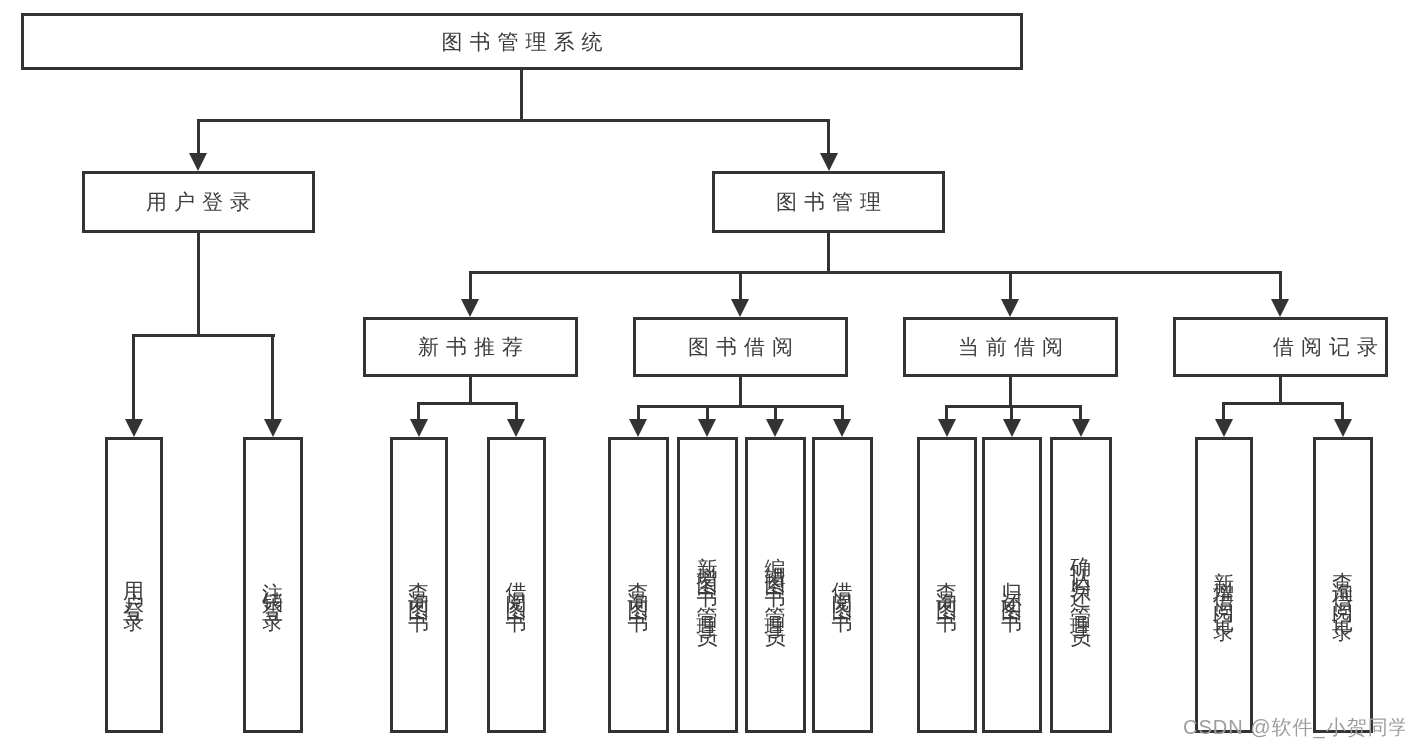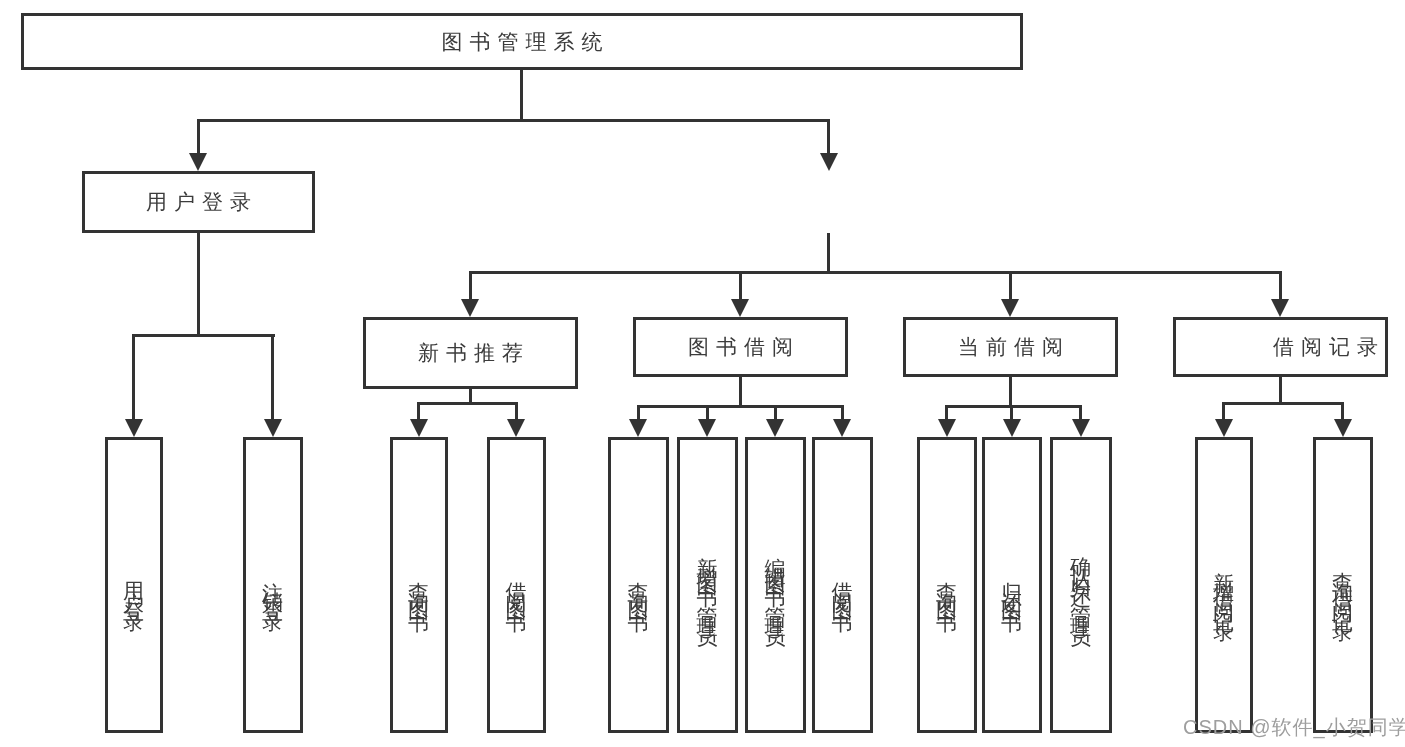--- a/index.html
+++ b/index.html
@@ -90,40 +90,43 @@
   <div class="vl" style="left:520px; top:70px; height:50px;"></div>
   <div class="hl" style="left:197px; top:119px; width:633px;"></div>
   <div class="vl" style="left:197px; top:119px; height:34px;"></div>
   <div class="arr" style="left:189px; top:153px;"></div>
   <div class="vl" style="left:827px; top:119px; height:34px;"></div>
   <div class="arr" style="left:820px; top:153px;"></div>
 
   <div class="box" style="left:82px; top:171px; width:233px; height:62px;">
     <span>用户登录</span>
   </div>
+  <div class="box" style="left:712px; top:171px; width:233px; height:62px;">
+    <span>图书管理</span>
+  </div>
 
   <div class="vl" style="left:197px; top:233px; height:103px;"></div>
   <div class="hl" style="left:132px; top:334px; width:143px;"></div>
   <div class="vl" style="left:132px; top:334px; height:85px;"></div>
   <div class="arr" style="left:125px; top:419px;"></div>
   <div class="vl" style="left:271px; top:334px; height:85px;"></div>
   <div class="arr" style="left:264px; top:419px;"></div>
 
   <div class="vl" style="left:827px; top:233px; height:40px;"></div>
   <div class="hl" style="left:469px; top:271px; width:813px;"></div>
   <div class="vl" style="left:469px; top:271px; height:28px;"></div>
   <div class="arr" style="left:461px; top:299px;"></div>
   <div class="vl" style="left:739px; top:271px; height:28px;"></div>
   <div class="arr" style="left:731px; top:299px;"></div>
   <div class="vl" style="left:1009px; top:271px; height:28px;"></div>
   <div class="arr" style="left:1001px; top:299px;"></div>
   <div class="vl" style="left:1279px; top:271px; height:28px;"></div>
   <div class="arr" style="left:1271px; top:299px;"></div>
 
-  <div class="box" style="left:363px; top:317px; width:215px; height:72px;">
+  <div class="box" style="left:363px; top:317px; width:215px; height:60px;">
     <span>新书推荐</span>
   </div>
   <div class="box" style="left:903px; top:317px; width:215px; height:60px;">
     <span>当前借阅</span>
   </div>
   <div class="box" style="left:633px; top:317px; width:215px; height:60px;">
     <span>图书借阅</span>
   </div>
   <div class="box" style="left:1173px; top:317px; width:215px; height:60px;justify-content:flex-end;">
     <span>借阅记录</span>

